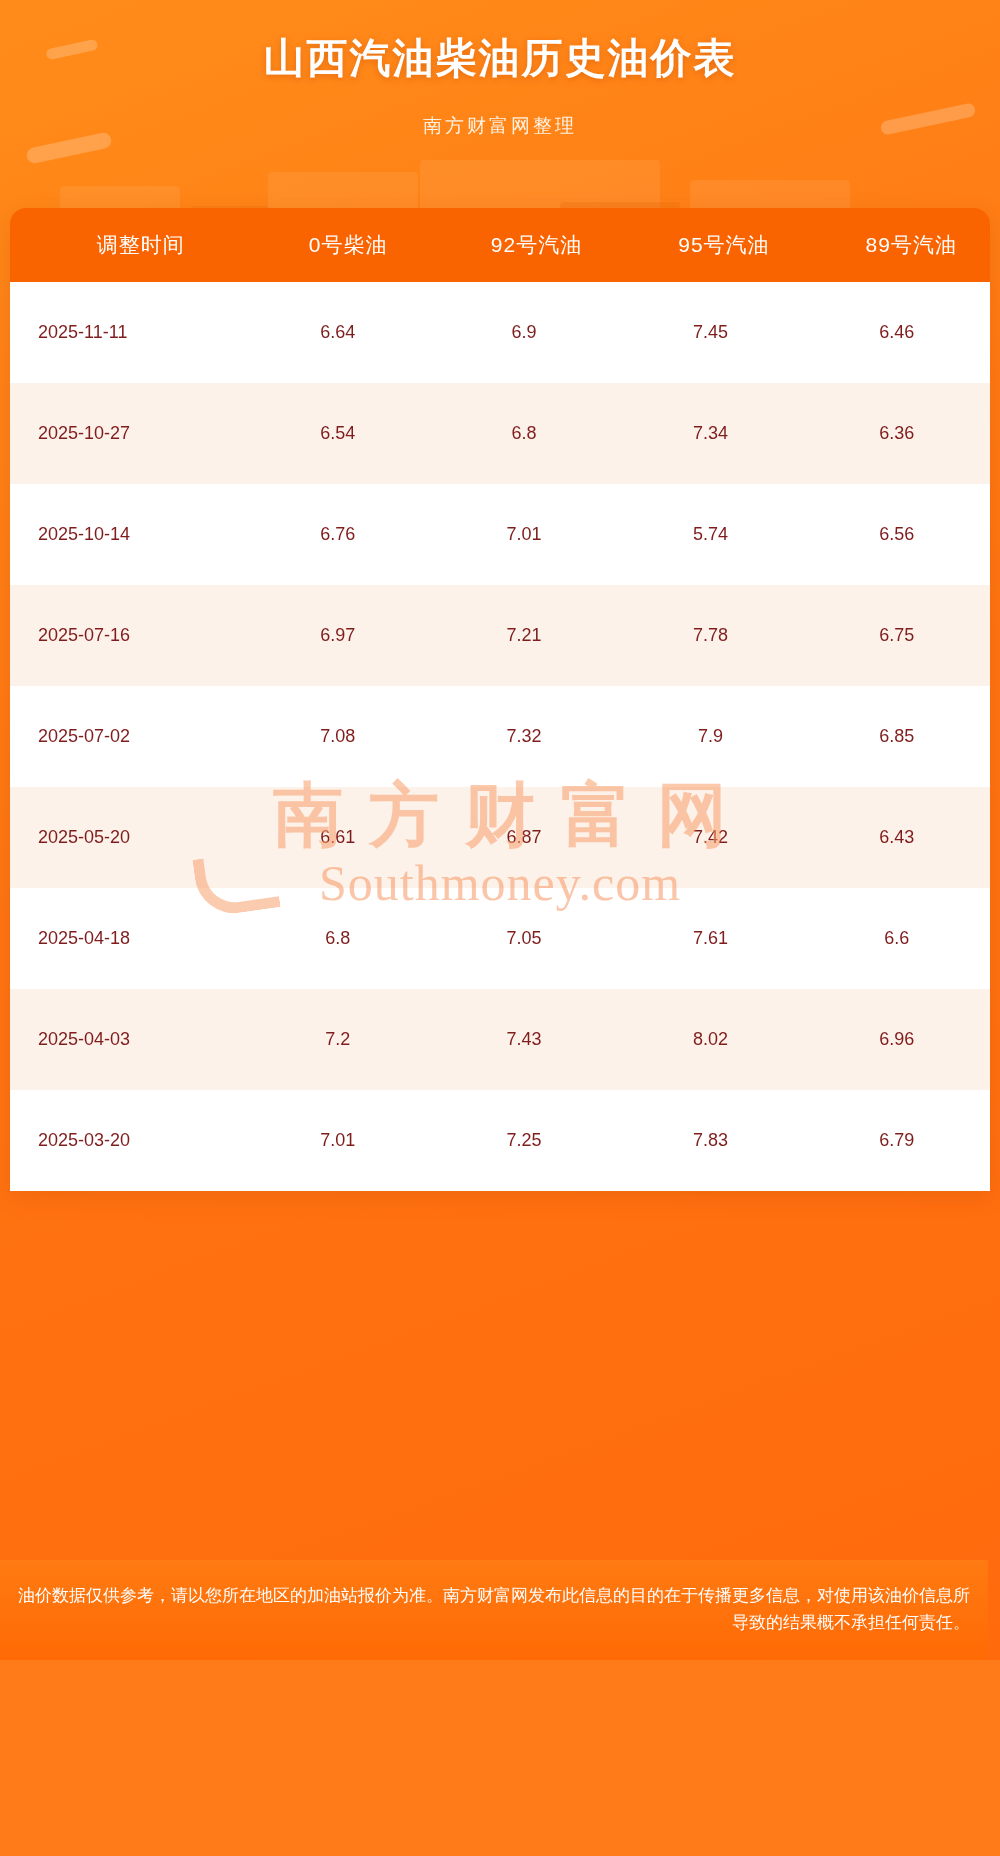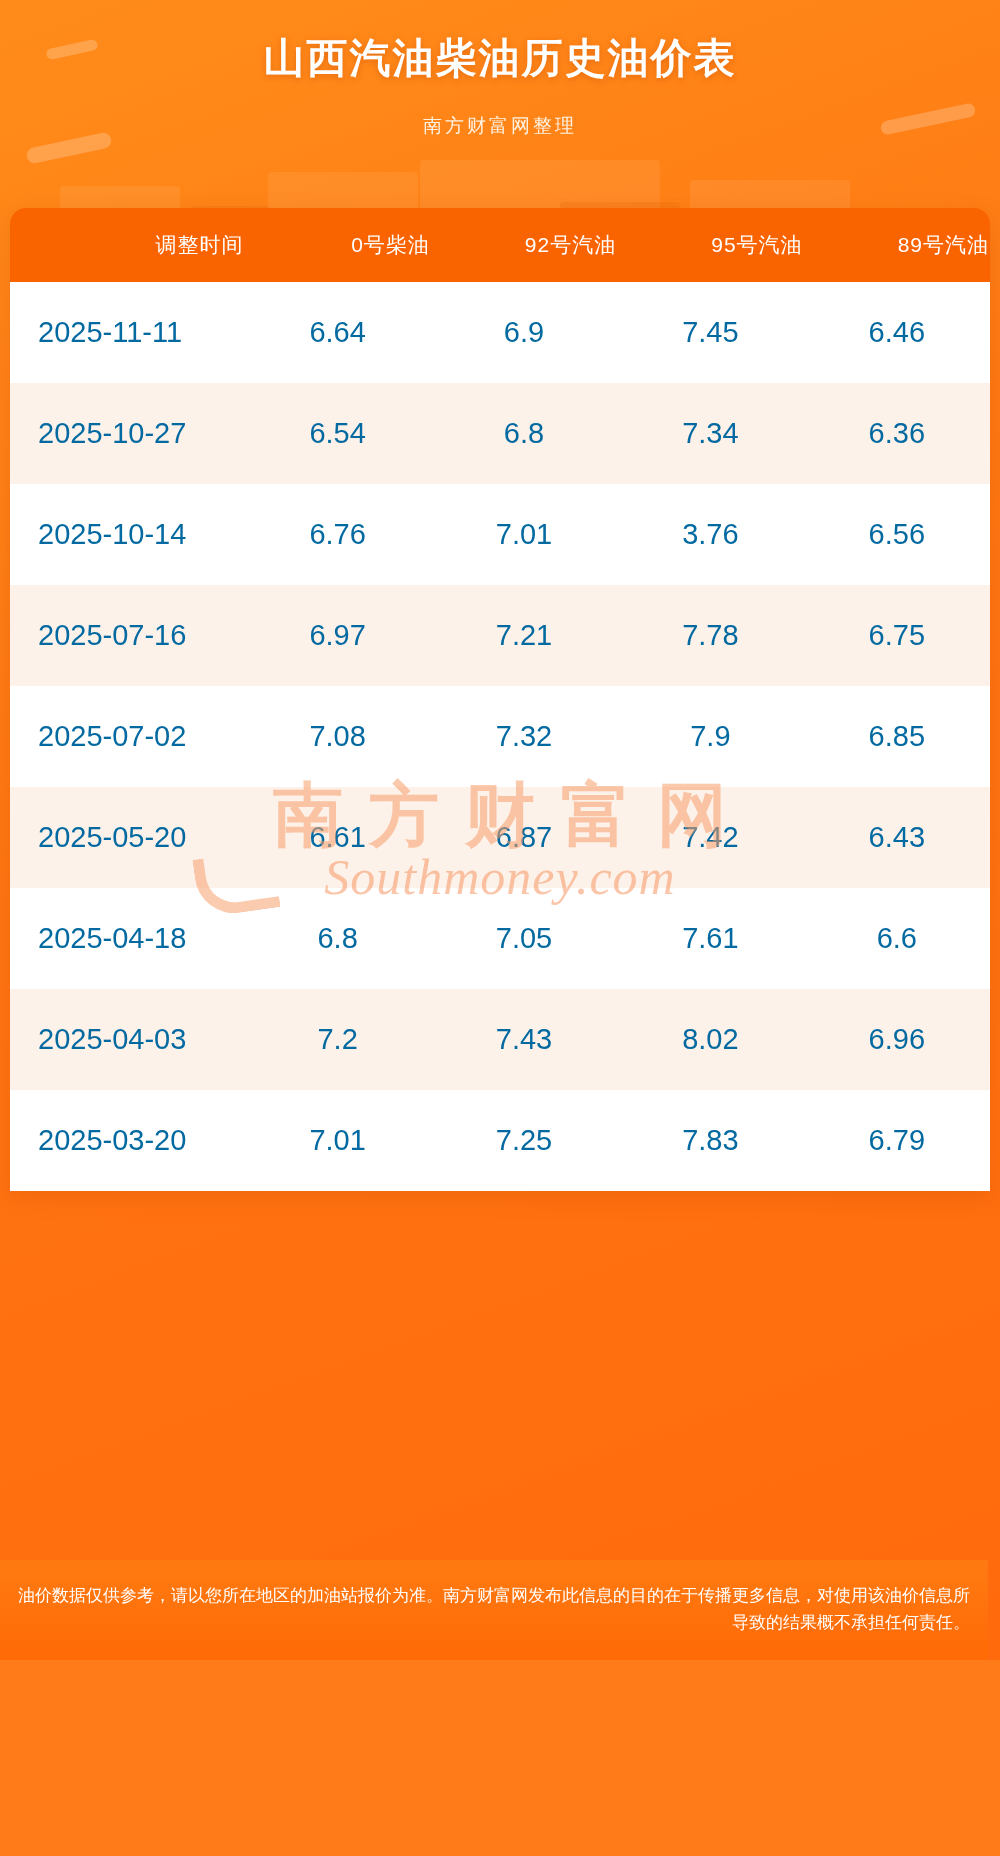--- a/index.html
+++ b/index.html
@@ -79,33 +79,33 @@
     width: 100%;
     border-collapse: collapse;
     table-layout: fixed;
   }
   table.price thead th {
     background: #fa6400;
     color: #ffffff;
     font-size: 21px;
     font-weight: normal;
     height: 72px;
-    text-align: right;
+    text-align: center;
     letter-spacing: 1px;
   }
   table.price thead th.c0 { padding-left: 28px; width: 200px; }
   table.price thead th.c1 { padding-left: 22px; }
   table.price thead th.c2 { padding-left: 26px; }
   table.price thead th.c3 { padding-left: 28px; }
   table.price thead th.c4 { padding-left: 30px; }
 
   table.price tbody td {
     height: 99px;
-    font-size: 29px;
-    color: #0369a1;
+    font-size: 18px;
+    color: #7f1d1d;
   }
   table.price tbody tr:nth-child(odd)  { background: #ffffff; }
   table.price tbody tr:nth-child(even) { background: #fdf2ea; }
 
   td.date {
     padding-left: 28px;
     text-align: left;
     color: #1a1a1a;
   }
   td.num {
@@ -126,23 +126,22 @@
   }
   .wm-cn {
     font-size: 70px;
     font-weight: bold;
     color: rgba(247,158,106,0.55);
     letter-spacing: 26px;
     line-height: 1;
     padding-left: 26px;
   }
   .wm-en {
-    margin-top: 2px;
+    margin-top: 8px;
     font-family: "Liberation Serif", "DejaVu Serif", serif;
-    font-style: italic;
     font-size: 50px;
     color: rgba(246,150,96,0.55);
     letter-spacing: 1px;
     line-height: 1;
   }
   .wm-swoosh {
     position: absolute;
     left: 196px;
     top: 74px;
     width: 70px;
@@ -222,21 +221,21 @@
           <td class="date">2025-10-27</td>
           <td class="num">6.54</td>
           <td class="num">6.8</td>
           <td class="num">7.34</td>
           <td class="num">6.36</td>
         </tr>
         <tr>
           <td class="date">2025-10-14</td>
           <td class="num">6.76</td>
           <td class="num">7.01</td>
-          <td class="num">3.76</td>
+          <td class="num">5.74</td>
           <td class="num">6.56</td>
         </tr>
         <tr>
           <td class="date">2025-07-16</td>
           <td class="num">6.97</td>
           <td class="num">7.21</td>
           <td class="num">7.78</td>
           <td class="num">6.75</td>
         </tr>
         <tr>

